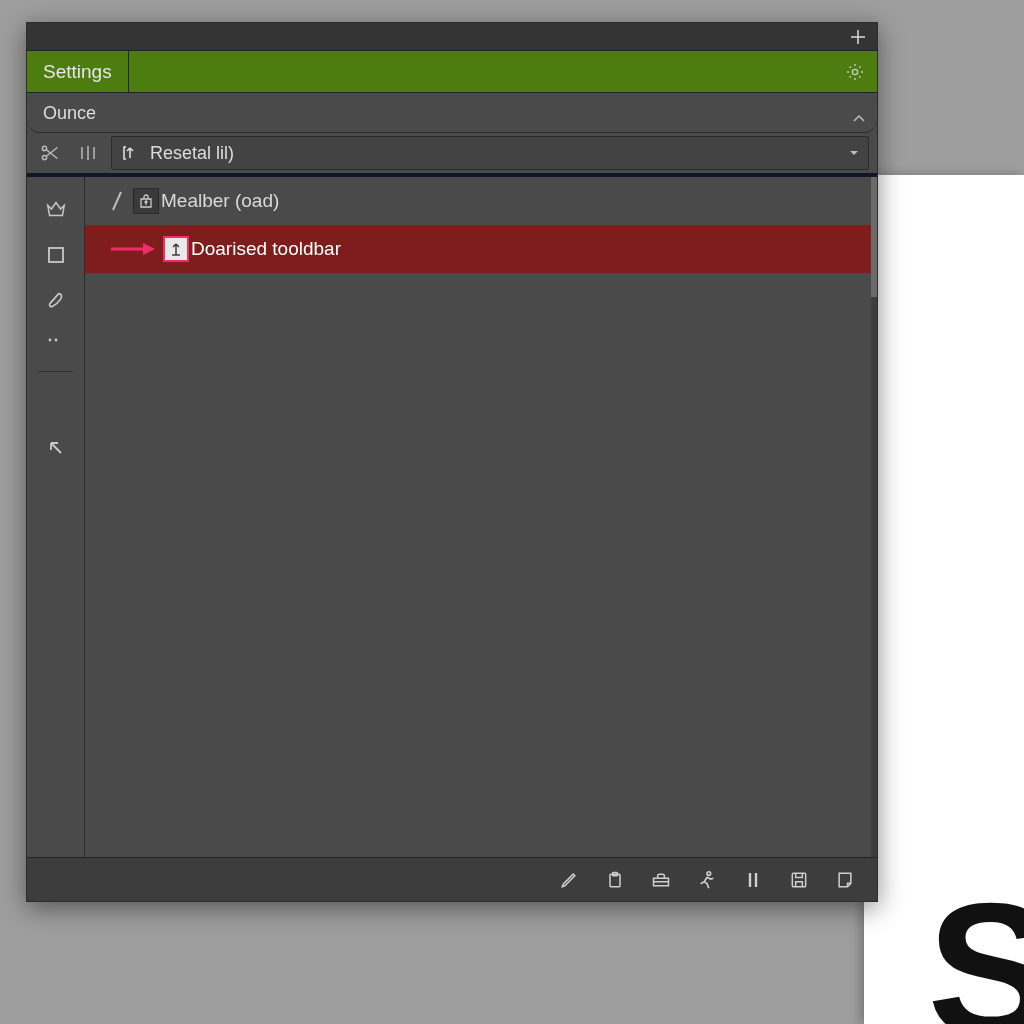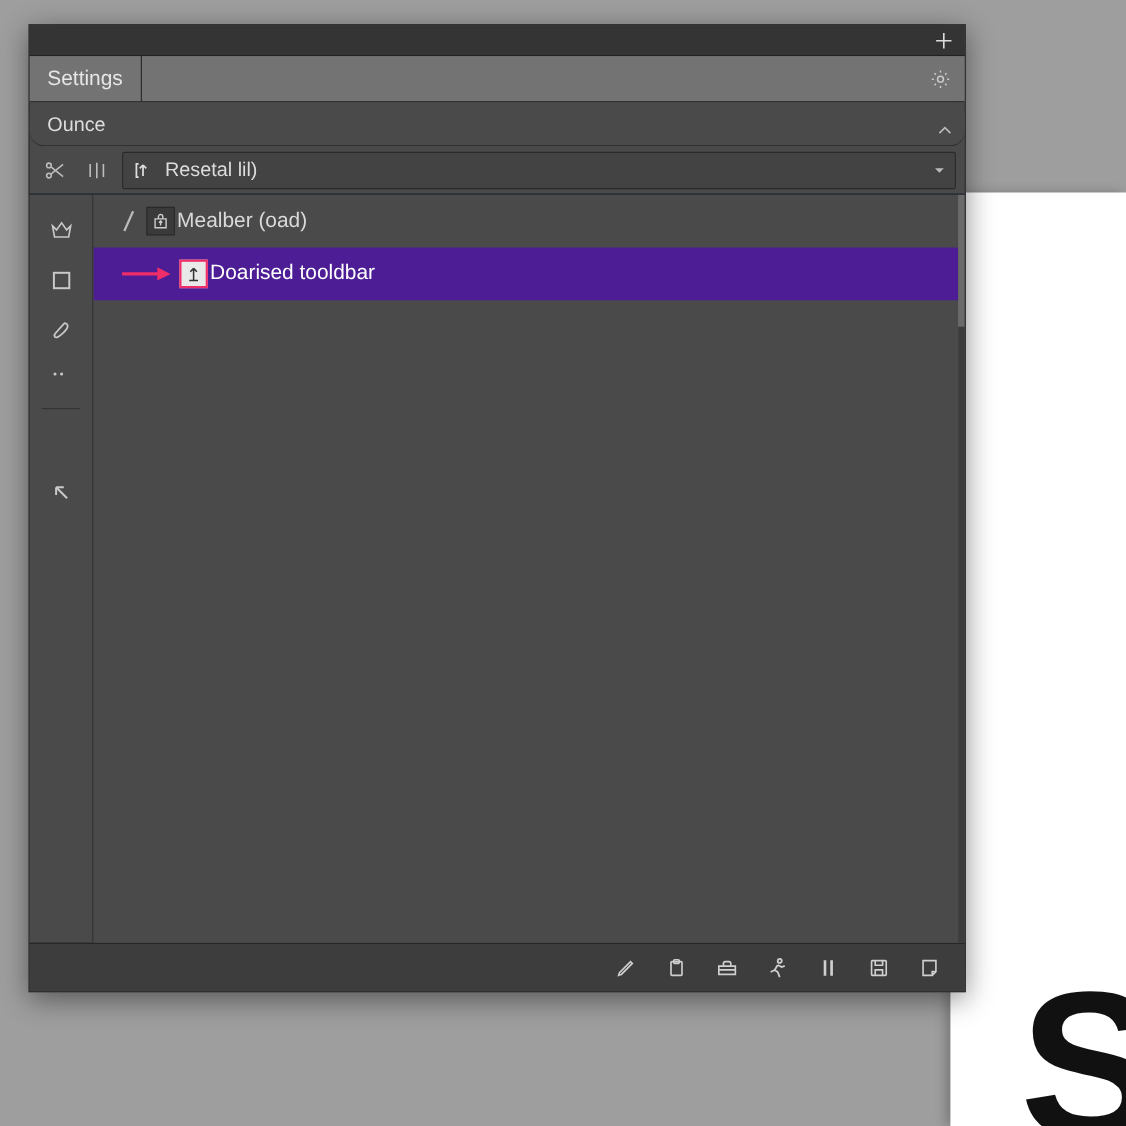--- a/index.html
+++ b/index.html
@@ -62,21 +62,21 @@
     width: 22px; height: 22px;
     color: #dcdcdc;
     display: flex; align-items: center; justify-content: center;
     font-size: 20px; font-weight: 300;
     cursor: pointer;
   }
 
   
   .header-row {
     height: 42px;
-    background: #737373;
+    background: #4d7c0f;
     border-bottom: 1px solid #222;
     display: flex;
     align-items: stretch;
     padding: 0;
   }
   .settings-tab {
     display: flex; align-items: center;
     padding: 0 16px;
     border-right: 1px solid #252525;
     color: #e6e6e6;
@@ -115,21 +115,21 @@
   .tab.ounce { padding-left: 12px; padding-right: 14px; margin-left: 4px; }
   .tabs-chevron { margin-left: auto; width: 36px; display:flex; align-items:center; justify-content:center; color:#bbb; cursor:pointer; padding-bottom:6px;}
 
   
   .toolrow {
     height: 44px;
     display: flex;
     align-items: center;
     gap: 8px;
     padding: 4px 8px 4px 8px;
-    border-bottom: 1px solid #0f172a;
+    border-bottom: 4px solid #0f172a;
   }
   .tool-ico {
     width: 30px; height: 30px;
     display: flex; align-items: center; justify-content: center;
     color: #bbb;
     cursor: pointer;
   }
   .dropdown {
     flex: 1;
     height: 34px;
@@ -206,21 +206,21 @@
   .list-row .row-box {
     width: 26px; height: 26px;
     border: 1px solid #2a2a2a;
     background:#3a3a3a;
     display:flex; align-items:center; justify-content:center;
     color:#ccc; font-size:14px;
   }
   .list-row .row-label{}
 
   .list-row.selected {
-    background: #4c1d95;
+    background: #7f1d1d;
     color: #fff;
   }
   .list-row.selected .row-box {
     border: 2px solid #ef2e69;
     background:#e9e9e9;
     color:#3a3a3a;
   }
   .arrow-indicator {
     position:absolute;
     left: 22px;

